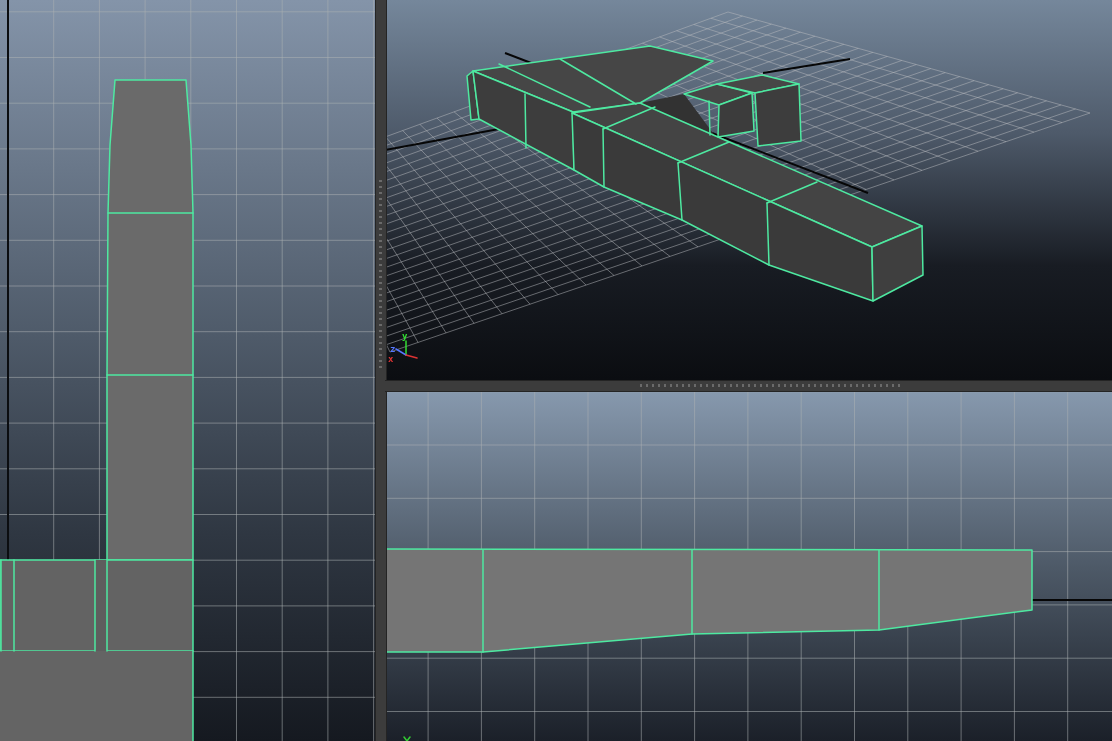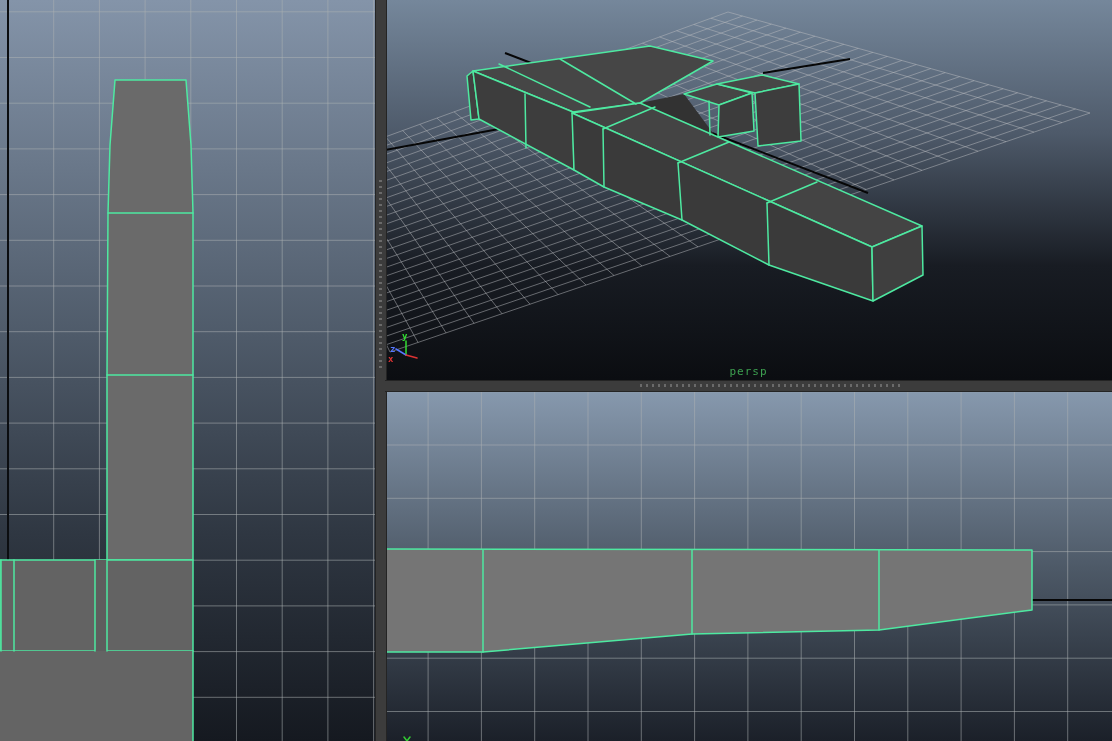--- a/index.html
+++ b/index.html
@@ -179,21 +179,20 @@
           <line x1="293" y1="163" x2="344" y2="142" stroke="#4ee9a1" stroke-width="1.5" stroke-linecap="round"></line>
           <line x1="382" y1="203" x2="432" y2="182" stroke="#4ee9a1" stroke-width="1.5" stroke-linecap="round"></line>
           <line x1="21" y1="355" x2="21" y2="341" stroke="#33dd33" stroke-width="1.5" stroke-linecap="round"></line>
           <line x1="21" y1="355" x2="11" y2="349" stroke="#5577ff" stroke-width="1.5" stroke-linecap="round"></line>
           <line x1="21" y1="355" x2="32" y2="358" stroke="#dd3333" stroke-width="1.5" stroke-linecap="round"></line>
         </g>
         <text x="17" y="339" fill="#33dd33" font-size="9" font-family="&quot;DejaVu Sans Mono&quot;,monospace" font-weight="bold">y</text>
         <text x="5" y="352" fill="#5577ff" font-size="9" font-family="&quot;DejaVu Sans Mono&quot;,monospace" font-weight="bold">z</text>
         <text x="3" y="362" fill="#dd3333" font-size="9" font-family="&quot;DejaVu Sans Mono&quot;,monospace" font-weight="bold">x</text>
       </svg>
-    <span class="vp-label">persp</span>
   </div>
 
   <div class="viewport" id="vp-side">
       <svg width="727" height="351" viewBox="0 0 727 351">
         <defs>
           <linearGradient id="bg-side" x1="0" y1="0" x2="0" y2="1">
             <stop offset="0%" stop-color="#8799ae"></stop>
             <stop offset="50%" stop-color="#4e5a68"></stop>
             <stop offset="100%" stop-color="#1b2029"></stop>
           </linearGradient>

